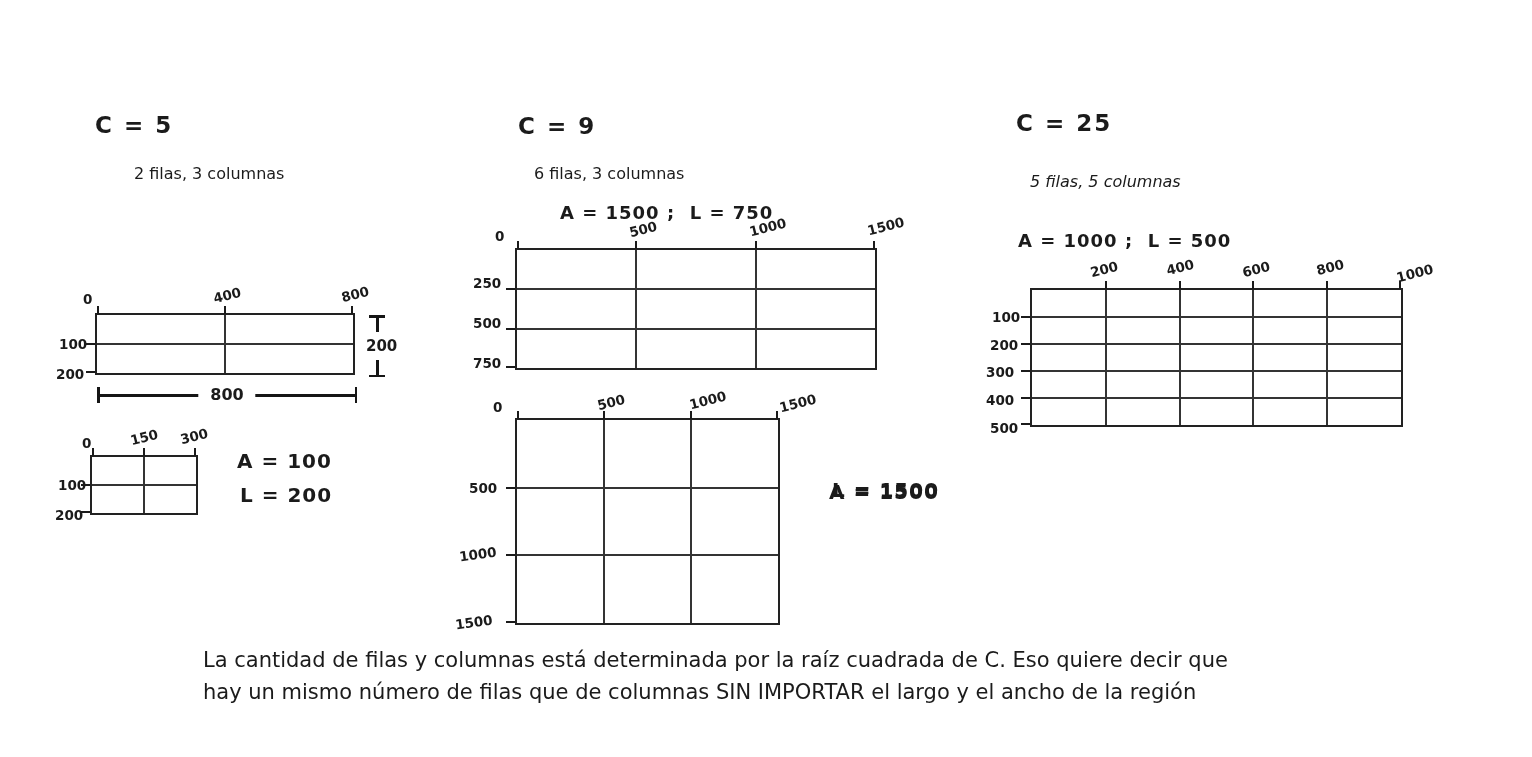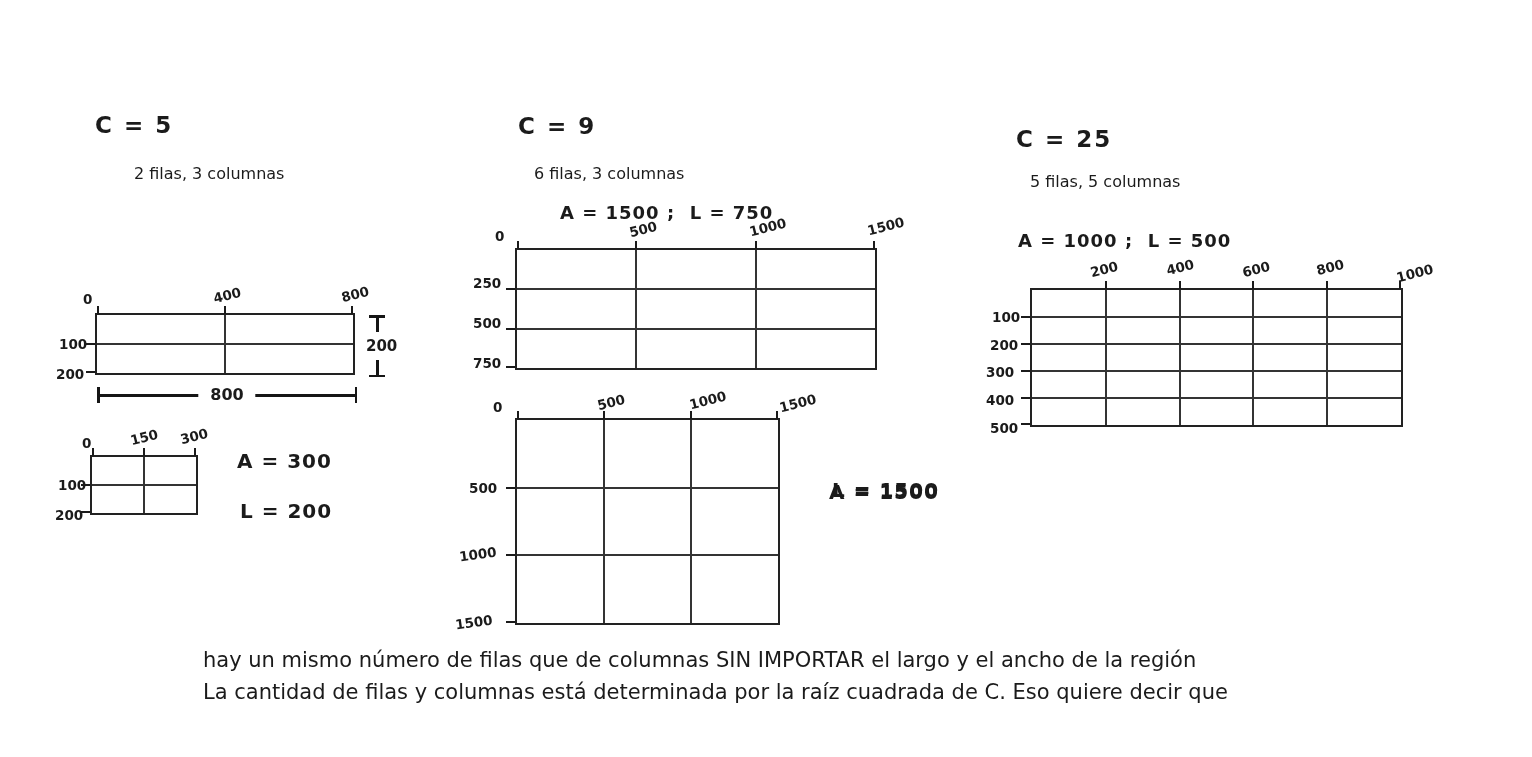--- a/index.html
+++ b/index.html
@@ -75,22 +75,22 @@
     <div class="tick-top" style="left:0;"></div>
     <div class="tick-top" style="left:calc(50% - 1px);"></div>
     <div class="tick-top" style="right:0;"></div>
     <div class="tick-left" style="top:calc(50% - 1px);"></div>
     <div class="tick-left" style="bottom:0;"></div>
     <span class="xlab" style="left:-10px;top:-22px;">0</span>
     <span class="xlab rot" style="left:38px;top:-28px;">150</span>
     <span class="xlab rot" style="left:88px;top:-29px;">300</span>
     <span class="ylab" style="left:-34px;top:20px;">100</span>
     <span class="ylab" style="left:-37px;top:50px;">200</span>
-    <span class="side-label" style="left:145px;top:-8px;">A = 300</span>
-    <span class="side-label" style="left:148px;top:42px;text-align:right;">L = 200</span>
+    <span class="side-label" style="left:145px;top:-8px;">A = 100</span>
+    <span class="side-label" style="left:148px;top:26px;text-align:right;">L = 200</span>
   </div>
 
   <div class="heading" style="left:518px;top:113px;">C = 9</div>
   <div class="subheading" style="left:534px;top:164px;">6 filas, 3 columnas</div>
   <div class="params" style="left:560px;top:202px;font-size:18px;">A = 1500 ;  L = 750</div>
 
   <div class="grid-box" style="left:515px;top:248px;width:362px;height:122px;">
     <div class="vline" style="left:calc(33.333% - 1px);"></div>
     <div class="vline" style="left:calc(66.667% - 1px);"></div>
     <div class="hline" style="top:calc(33.333% - 1px);"></div>
@@ -127,22 +127,22 @@
     <span class="xlab rot" style="left:80px;top:-26px;">500</span>
     <span class="xlab rot" style="left:172px;top:-28px;">1000</span>
     <span class="xlab rot" style="left:262px;top:-25px;">1500</span>
     <span class="ylab" style="left:-48px;top:60px;">500</span>
     <span class="ylab rot-s" style="left:-58px;top:126px;">1000</span>
     <span class="ylab rot-s" style="left:-62px;top:194px;">1500</span>
     <span class="side-label" style="left:312px;top:22px;margin-top:38px;">A = 1500</span>
     <span class="side-label" style="left:315px;top:58px;">L = 1500</span>
   </div>
 
-  <div class="heading" style="left:1016px;top:126px;">C = 25</div>
-  <div class="subheading" style="left:1030px;top:172px;">5 filas, 5 columnas</div>
+  <div class="heading" style="left:1016px;top:110px;">C = 25</div>
+  <div class="subheading" style="left:1030px;top:172px;font-style:italic;">5 filas, 5 columnas</div>
   <div class="params" style="left:1018px;top:230px;font-size:18px;">A = 1000 ;  L = 500</div>
 
   <div class="grid-box" style="left:1030px;top:288px;width:373px;height:139px;">
     <div class="vline" style="left:calc(20% - 1px);"></div>
     <div class="vline" style="left:calc(40% - 1px);"></div>
     <div class="vline" style="left:calc(60% - 1px);"></div>
     <div class="vline" style="left:calc(80% - 1px);"></div>
     <div class="hline" style="top:calc(20% - 1px);"></div>
     <div class="hline" style="top:calc(40% - 1px);"></div>
     <div class="hline" style="top:calc(60% - 1px);"></div>
@@ -163,17 +163,17 @@
     <span class="xlab rot" style="left:284px;top:-31px;">800</span>
     <span class="xlab rot" style="left:364px;top:-25px;">1000</span>
     <span class="ylab" style="left:-40px;top:19px;">100</span>
     <span class="ylab" style="left:-42px;top:47px;">200</span>
     <span class="ylab" style="left:-46px;top:74px;">300</span>
     <span class="ylab" style="left:-46px;top:102px;">400</span>
     <span class="ylab" style="left:-42px;top:130px;">500</span>
   </div>
 
   <div class="footer">
+    <div>La cantidad de filas y columnas está determinada por la raíz cuadrada de C. Eso quiere decir que</div>
     <div>hay un mismo número de filas que de columnas SIN IMPORTAR el largo y el ancho de la región</div>
-    <div>La cantidad de filas y columnas está determinada por la raíz cuadrada de C. Eso quiere decir que</div>
   </div>
 
 </div>
 
 </body></html>

